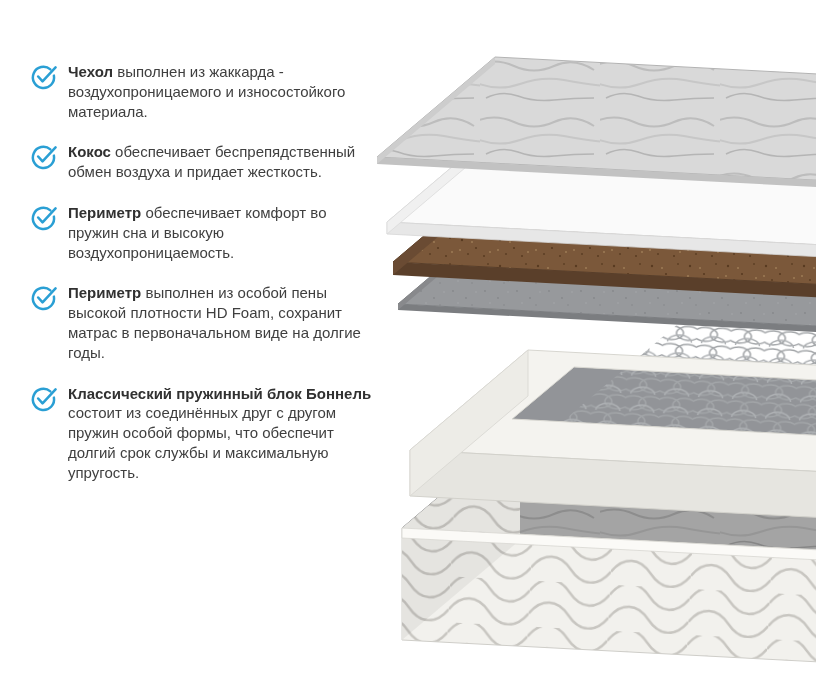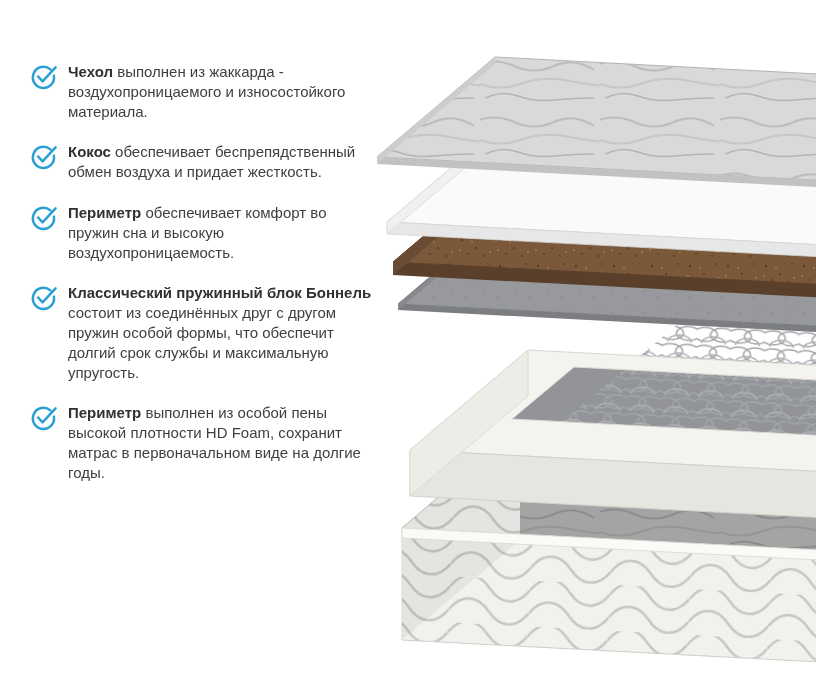--- a/index.html
+++ b/index.html
@@ -151,27 +151,27 @@
     </div>
 
 
     <div class="feature">
       <span class="check">
         <svg viewBox="0 0 28 28">
             <path d="M21.1 6.6 A11 11 0 1 0 24.8 13.1" fill="none" stroke="#2a9fd4" stroke-width="2.6" stroke-linecap="round"></path>
             <path d="M8.5 14 L13 19 L26.5 4.5" fill="none" stroke="#2a9fd4" stroke-width="2.6" stroke-linecap="round" stroke-linejoin="round"></path>
           </svg>
       </span>
-      <p class="ftext"><strong>Классический пружинный блок Боннель</strong> <span>состоит из соединённых друг с другом пружин особой формы, что обеспечит долгий срок службы и максимальную упругость.</span></p>
+      <p class="ftext"><strong>Периметр</strong> <span>выполнен из особой пены высокой плотности HD Foam, сохранит матрас в первоначальном виде на долгие годы.</span></p>
     </div>
 
     <div class="feature">
       <span class="check">
         <svg viewBox="0 0 28 28">
             <path d="M21.1 6.6 A11 11 0 1 0 24.8 13.1" fill="none" stroke="#2a9fd4" stroke-width="2.6" stroke-linecap="round"></path>
             <path d="M8.5 14 L13 19 L26.5 4.5" fill="none" stroke="#2a9fd4" stroke-width="2.6" stroke-linecap="round" stroke-linejoin="round"></path>
           </svg>
       </span>
-      <p class="ftext"><strong>Периметр</strong> <span>выполнен из особой пены высокой плотности HD Foam, сохранит матрас в первоначальном виде на долгие годы.</span></p>
+      <p class="ftext"><strong>Классический пружинный блок Боннель</strong> <span>состоит из соединённых друг с другом пружин особой формы, что обеспечит долгий срок службы и максимальную упругость.</span></p>
     </div>
 
   </div>
 </div>
 
 </body></html>

